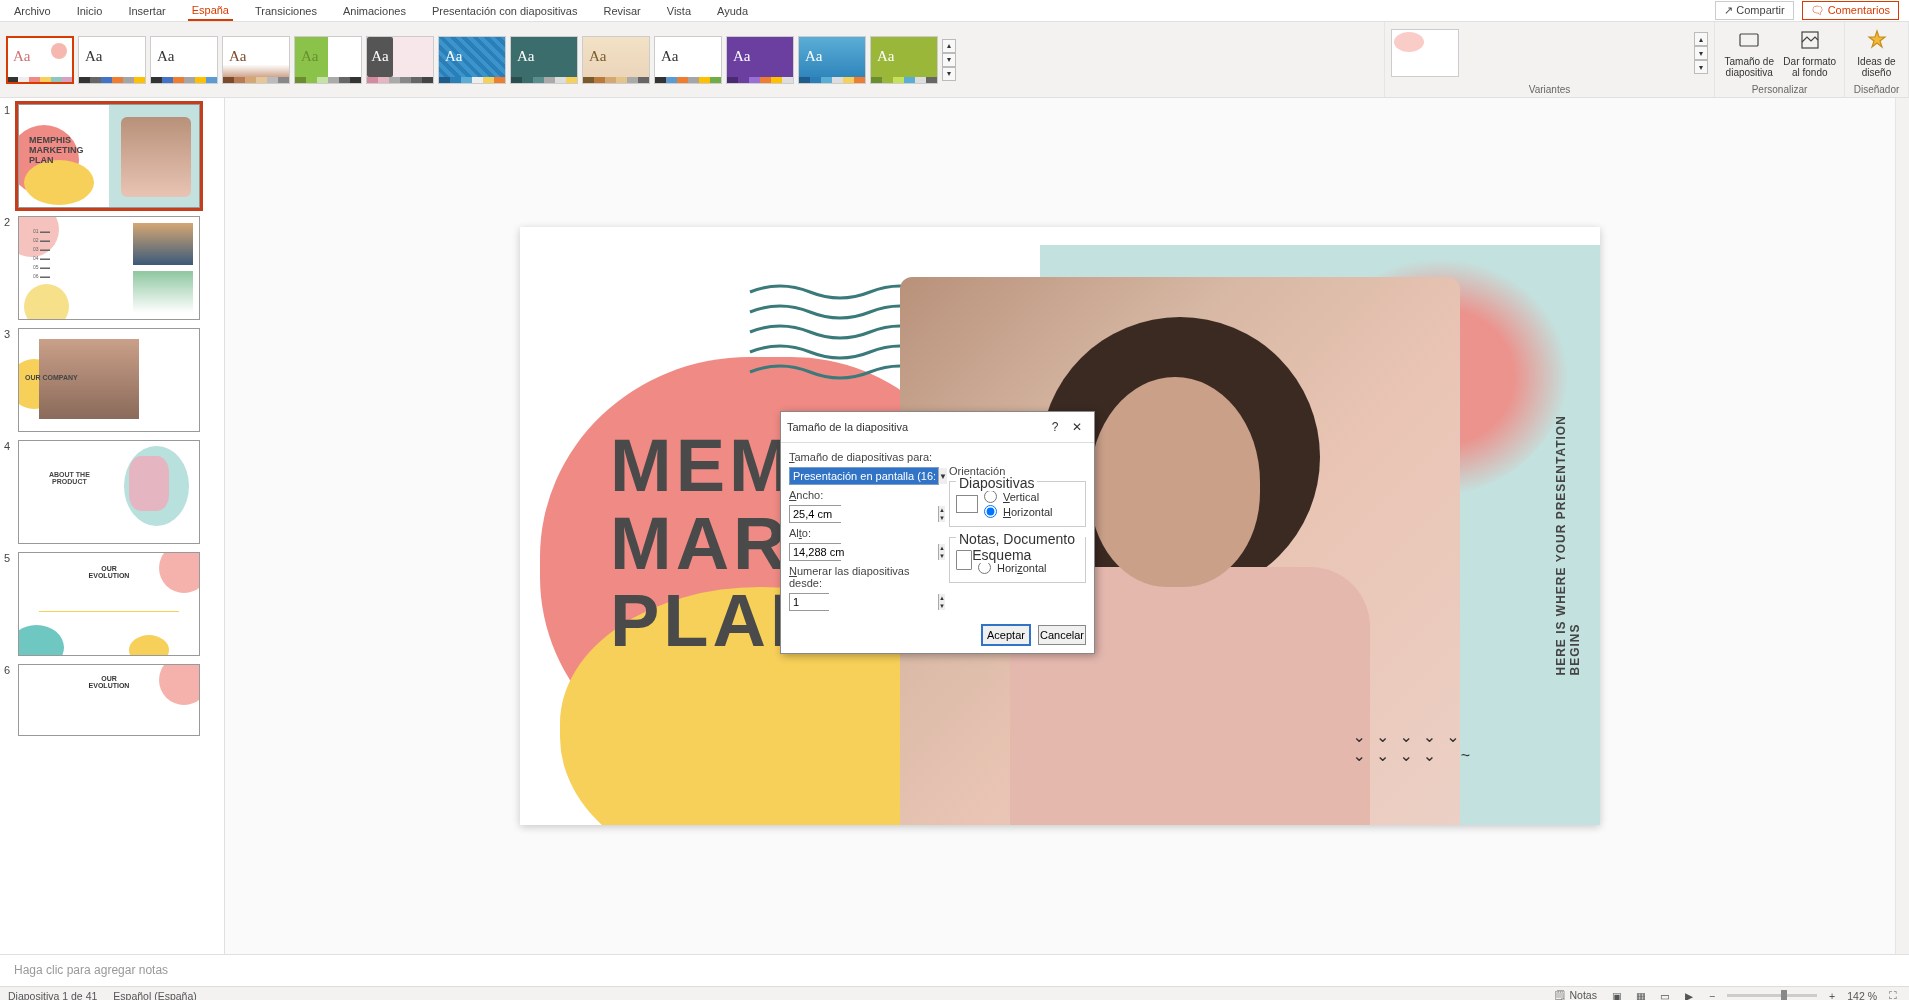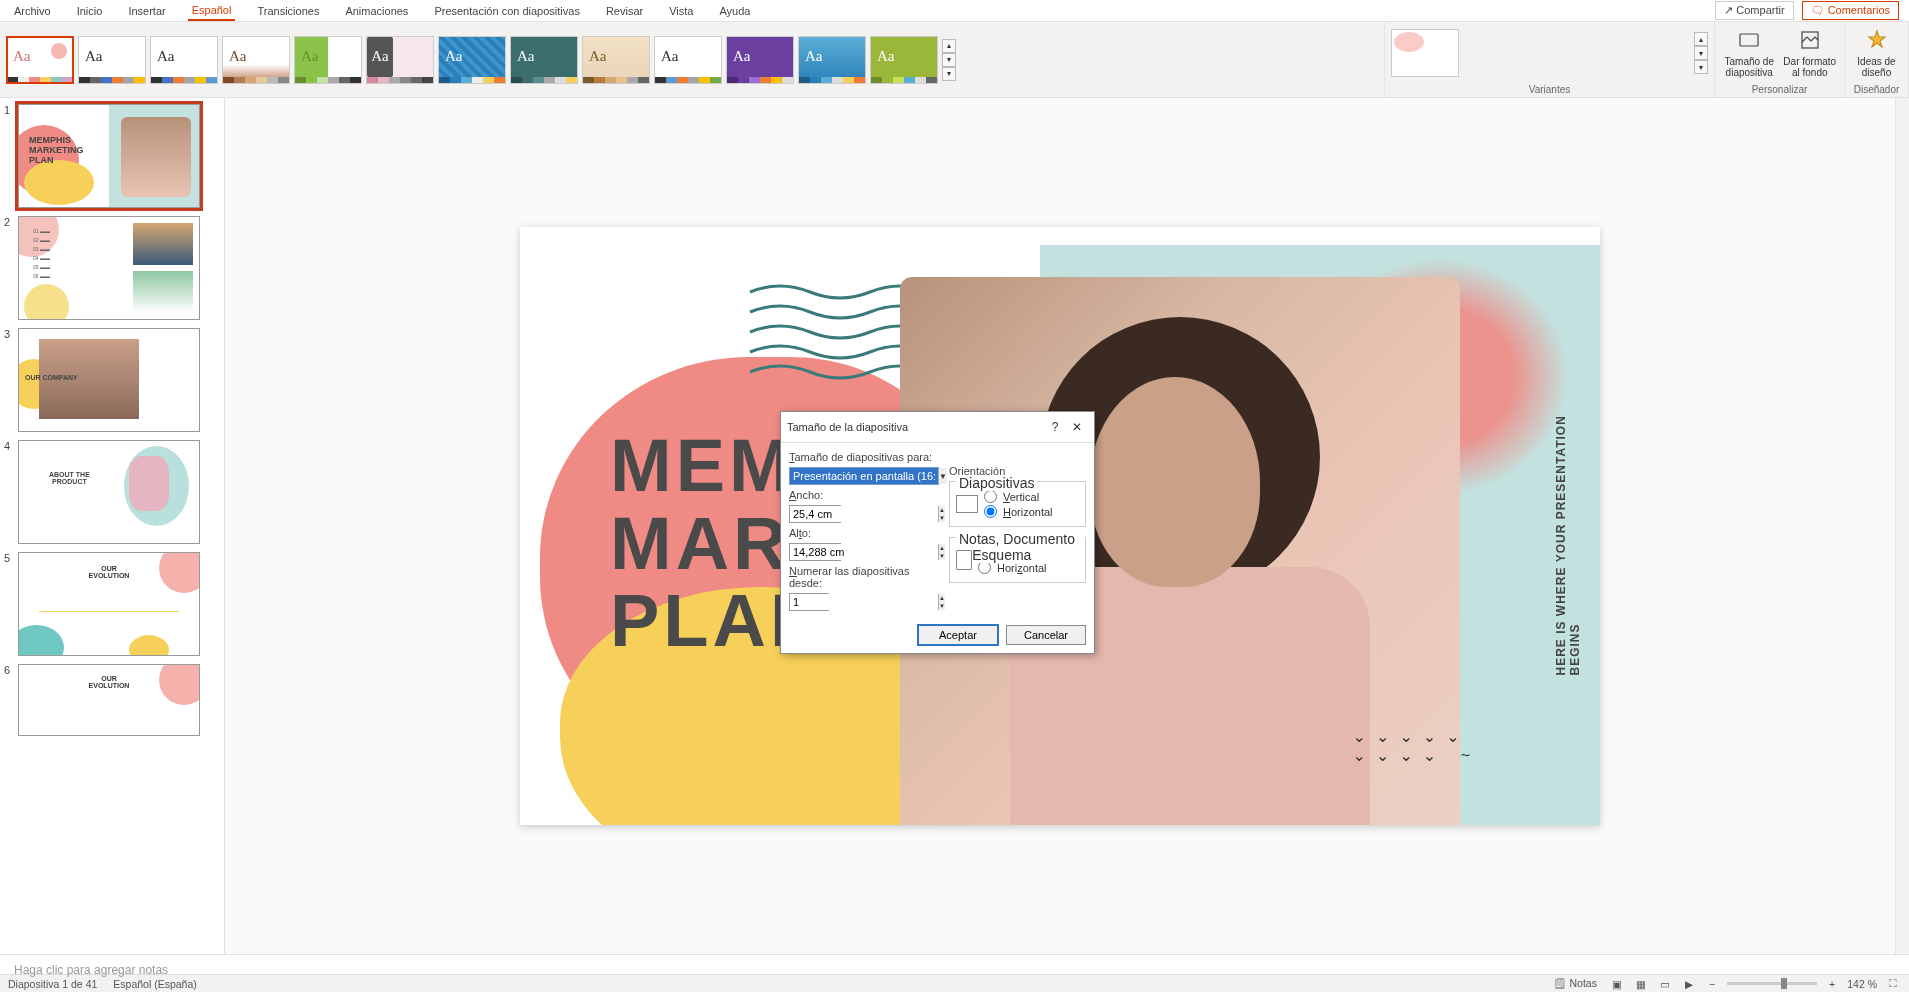--- a/index.html
+++ b/index.html
@@ -36,21 +36,21 @@
 .sidebar::-webkit-scrollbar{width:10px;}
 .thumb-wrap{display:flex; gap:4px; margin-bottom:8px;}
 .thumb-num{font-size:11px;color:#444;width:10px;}
 .thumb{width:182px;height:104px;border:1px solid #999;background:#fff;cursor:pointer;position:relative;overflow:hidden;}
 .thumb.sel{outline:3px solid #c43e1c;}
 .t-shape{position:absolute;border-radius:50%;}
 
 .canvas-area{flex:1; background:#fafafa; position:relative; display:flex; flex-direction:column;}
 .canvas-scroll{flex:1;overflow:hidden;display:flex;align-items:center;justify-content:center;}
 .slide{width:1080px;height:598px;background:#fff;box-shadow:0 2px 8px rgba(0,0,0,.2);position:relative;overflow:hidden;margin:16px auto;}
-.notes{height:20px;border-top:1px solid #e0e0e0;background:#fff;color:#999;font-size:12px;padding:8px 14px;}
+.notes{height:32px;border-top:1px solid #e0e0e0;background:#fff;color:#999;font-size:12px;padding:8px 14px;}
 .vscroll{width:14px;background:#f3f2f1;border-left:1px solid #e5e5e5;}
 
 
 .blob-pink{position:absolute;left:20px;top:130px;width:440px;height:420px;border-radius:50% 45% 55% 50%;background:#f08a84;}
 .blob-yellow{position:absolute;left:40px;top:360px;width:440px;height:300px;border-radius:50% 60% 40% 55%;background:#f6d058;}
 .blob-teal{position:absolute;right:0;top:18px;width:560px;height:640px;background:#c3e2df;}
 .brush-pink{position:absolute;right:30px;top:30px;width:260px;height:240px;border-radius:50% 40% 55% 45%;background:radial-gradient(#f08a84 40%,transparent 70%);opacity:.9;}
 .squiggle{position:absolute;left:220px;top:50px;width:360px;height:120px;}
 .squiggle path{stroke:#3a7a7a;stroke-width:3;fill:none;}
 .slide-title{position:absolute;left:90px;top:200px;font-size:74px;font-weight:800;color:#4a4a4a;letter-spacing:4px;line-height:1.05;font-family:Arial Black,Arial,sans-serif;}
@@ -79,40 +79,40 @@
 .dlg-spin input{flex:1;border:none;font-size:11px;padding:0 3px;}
 .dlg-spin .arrows{width:12px;display:flex;flex-direction:column;}
 .dlg-spin .arrows div{flex:1;border-left:1px solid #aaa;font-size:6px;display:flex;align-items:center;justify-content:center;background:#eee;cursor:pointer;}
 .fieldset{border:1px solid #ccc;padding:6px;position:relative;margin-bottom:6px;}
 .fieldset .legend{position:absolute;top:-7px;left:6px;background:#fff;padding:0 3px;font-size:14px;}
 .radio-row{display:flex;align-items:center;gap:6px;margin:2px 0;}
 .radio-row input{margin:0;}
 .fs-icon{width:22px;height:18px;border:1px solid #888;display:inline-block;vertical-align:middle;margin-right:6px;background:#fff;}
 .fs-icon.doc{width:16px;height:20px;border:1px solid #888;border-radius:1px;position:relative;}
 .dlg-buttons{display:flex;justify-content:flex-end;gap:8px;padding:6px 8px 8px;}
-.dlg-buttons button{width:80px;height:20px;font-size:11px;border:1px solid #888;background:#f0f0f0;cursor:pointer;}
+.dlg-buttons button{width:48px;height:20px;font-size:11px;border:1px solid #888;background:#f0f0f0;cursor:pointer;}
 .dlg-buttons button.primary{border:1px solid #3173c6;outline:1px solid #3173c6;}
 
 
 .status{height:18px;background:#f3f2f1;border-top:1px solid #ddd;display:flex;align-items:center;font-size:10.5px;color:#555;padding:0 8px;gap:16px;}
 .status .right{margin-left:auto;display:flex;align-items:center;gap:8px;}
 .st-btn{padding:0 4px;cursor:pointer;}
 .st-icon{width:16px;height:14px;display:inline-flex;align-items:center;justify-content:center;border:1px solid transparent;cursor:pointer;}
 .zoom-slider{width:90px;height:3px;background:#ccc;position:relative;}
 .zoom-slider::before,.zoom-slider::after{content:"";position:absolute;top:-4px;width:10px;height:10px;}
 .zoom-slider .thumb-sl{position:absolute;left:60%;top:-4px;width:6px;height:11px;background:#888;}
 </style>
 </head>
 <body>
 
 <div class="tabs">
   <div class="tab">Archivo</div>
   <div class="tab">Inicio</div>
   <div class="tab">Insertar</div>
-  <div class="tab active">Español</div>
+  <div class="tab active">España</div>
   <div class="tab">Transiciones</div>
   <div class="tab">Animaciones</div>
   <div class="tab">Presentación con diapositivas</div>
   <div class="tab">Revisar</div>
   <div class="tab">Vista</div>
   <div class="tab">Ayuda</div>
   <div class="tabs-right">
     <button class="top-btn">↗ <span>Compartir</span></button>
     <button class="top-btn comments">🗨 <span>Comentarios</span></button>
   </div>

